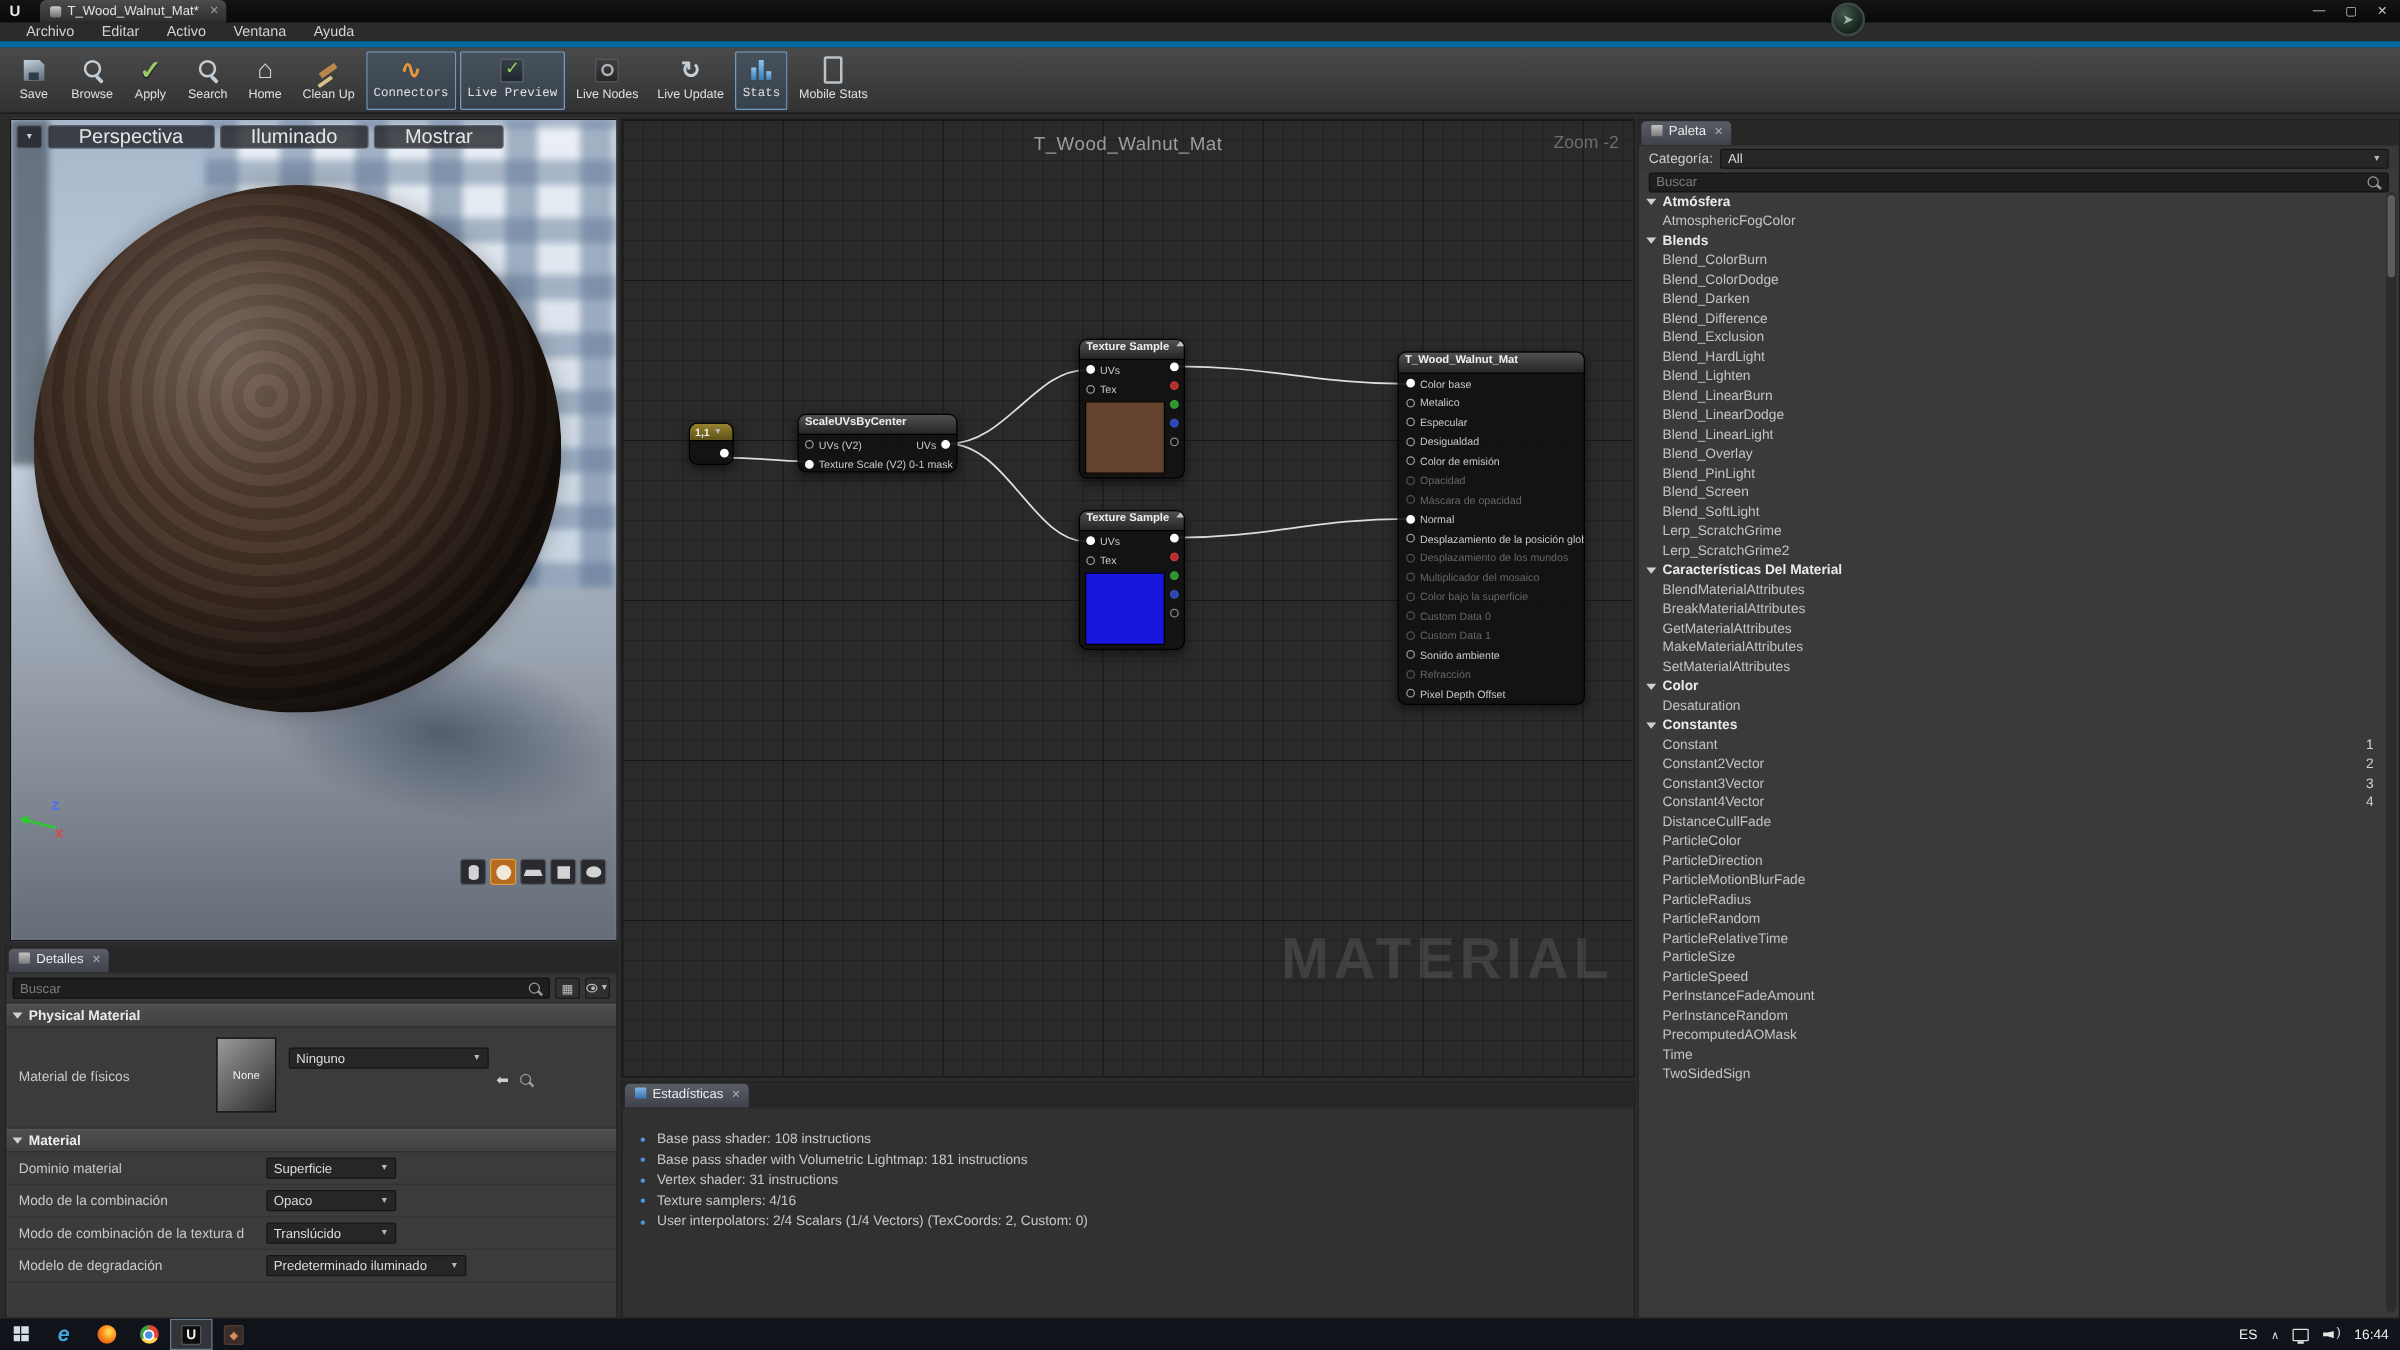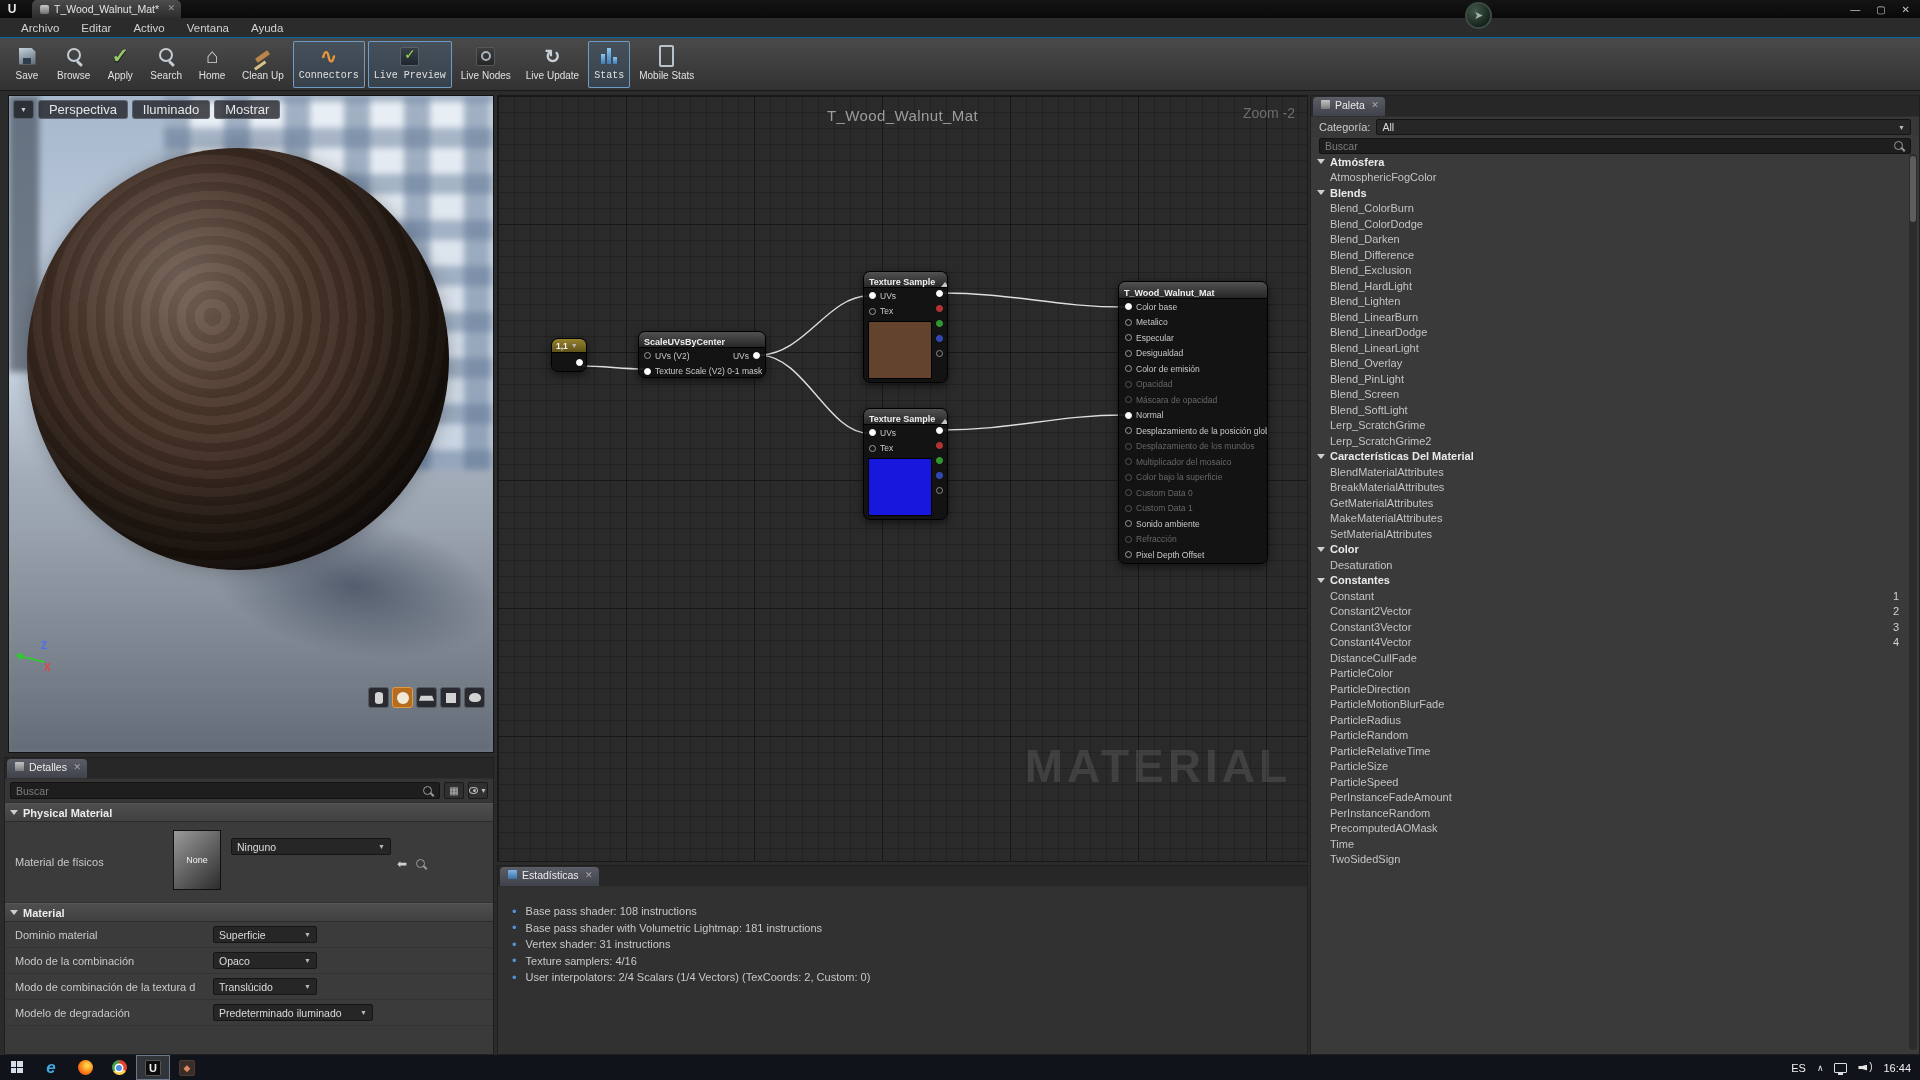--- a/index.html
+++ b/index.html
@@ -11,21 +11,21 @@
   .titlebar{position:absolute;left:0;top:0;width:100%;height:18px;background:linear-gradient(#141414,#090909);display:flex;align-items:center;z-index:6;}
   .ue-logo{width:24px;height:16px;display:flex;align-items:center;justify-content:center;color:#e8e8e8;font-weight:bold;font-size:12px;}
   .doc-tab{position:relative;margin-left:8px;height:18px;padding:0 22px 0 8px;display:flex;align-items:center;gap:5px;background:linear-gradient(#4c4c4c,#2d2d2d);border-radius:5px 5px 0 0;color:#e2e2e2;font-size:10.5px;}
   .asset-icon{width:9px;height:9px;background:linear-gradient(#c9c9c9,#6f6f6f);border-radius:2px;flex:none;}
   .tab-close{position:absolute;right:6px;top:4px;color:#9a9a9a;font-size:9px;line-height:9px;}
   .feedback-btn{position:absolute;right:428px;top:2px;width:27px;height:27px;border-radius:50%;background:radial-gradient(circle at 35% 30%,#45584a,#12211a 75%);border:2px solid #3c4a44;z-index:8;display:flex;align-items:center;justify-content:center;color:#9fb9a8;font-size:11px;}
   .winbtns{margin-left:auto;display:flex;gap:16px;padding-right:10px;color:#c2c2c2;font-size:10px;}
   .winbtns span{cursor:default;}
 
   
-  .menubar{position:absolute;left:0;top:18px;width:100%;height:20px;background:#2b2b2b;border-bottom:1px solid #0369a1;display:flex;align-items:center;padding-left:10px;z-index:5;}
+  .menubar{position:absolute;left:0;top:18px;width:100%;height:20px;background:#2b2b2b;border-bottom:5px solid #0369a1;display:flex;align-items:center;padding-left:10px;z-index:5;}
   .menu-item{padding:0 11px;color:#d2d2d2;font-size:11.5px;height:100%;display:flex;align-items:center;}
 
   
   .toolbar{position:absolute;left:0;top:38px;width:100%;height:53px;background:linear-gradient(#4a4a4a,#323232);border-bottom:1px solid #191919;display:flex;align-items:flex-start;padding:3px 0 0 6px;gap:3px;z-index:5;}
   .tbtn{min-width:42px;height:47px;display:flex;flex-direction:column;align-items:center;padding:2px 6px 0;border-radius:2px;}
   .tb-active-orange,.tb-active-green,.tb-active-blue{background:rgba(70,105,140,0.28);box-shadow:inset 0 0 0 1px #6e9cc4;font-family:Liberation Mono, monospace;}
   .ticon{width:26px;height:26px;display:flex;align-items:center;justify-content:center;position:relative;}
   .tlabel{font-size:10px;color:#e0e0e0;margin-top:1px;white-space:nowrap;}
   .icon-save::before{content:"";width:17px;height:17px;background:linear-gradient(160deg,#c7d2db 0%,#8795a1 55%,#5d6974 100%);clip-path:polygon(0 0,75% 0,100% 25%,100% 100%,0 100%);}
   .icon-save::after{content:"";position:absolute;bottom:5px;left:9px;width:8px;height:6px;background:#2f3d4a;}
@@ -50,21 +50,21 @@
   .vp-building{position:absolute;left:32%;top:0;width:68%;height:57%;filter:blur(3px);opacity:.95;background:repeating-linear-gradient(90deg,rgba(86,110,142,0.50) 0 26px,rgba(232,240,248,0) 26px 60px),repeating-linear-gradient(0deg,rgba(86,110,142,0.45) 0 20px,rgba(232,240,248,0) 20px 46px),linear-gradient(#eef3f8,#c8d4e2);}
   .vp-ground{position:absolute;left:0;bottom:0;width:100%;height:33%;background:linear-gradient(#97a0ab,#646c77);filter:blur(2px);}
   .vp-shadow{position:absolute;left:200px;top:420px;width:290px;height:140px;background:radial-gradient(ellipse at center,rgba(38,48,68,0.55),rgba(38,48,68,0) 70%);transform:rotate(10deg);}
   .sphere{position:absolute;left:18px;top:52px;width:422px;height:422px;border-radius:50%;
     background:
       radial-gradient(circle at 36% 30%,rgba(255,255,255,0.16),rgba(255,255,255,0) 32%),
       repeating-radial-gradient(circle at 44% 40%,rgba(0,0,0,0.10) 0 9px,rgba(255,255,255,0.03) 9px 18px),
       radial-gradient(circle at 40% 38%,#5f483a 0%,#483429 38%,#2f2219 66%,#181110 100%);
     box-shadow:inset -34px -46px 90px rgba(0,0,0,0.6),0 0 18px rgba(0,0,0,0.25);}
   .vp-toolbar{position:absolute;left:4px;top:4px;display:flex;gap:4px;}
-  .vbtn{height:19px;padding:0 10px;background:rgba(28,30,34,0.78);border:1px solid rgba(100,106,116,0.85);border-radius:3px;color:#e6e6e6;font-size:13px;display:flex;align-items:center;}
+  .vbtn{height:19px;padding:0 24px;background:rgba(28,30,34,0.78);border:1px solid rgba(100,106,116,0.85);border-radius:3px;color:#e6e6e6;font-size:16px;display:flex;align-items:center;}
   .vbtn-dd{padding:0 6px;font-size:7px;color:#cfcfcf;}
   .gizmo{position:absolute;left:10px;bottom:66px;width:64px;height:46px;font-size:10px;font-weight:bold;}
   .gz-z{position:absolute;left:22px;top:0;color:#4a6cff;}
   .gz-x{position:absolute;left:25px;top:22px;color:#e04545;}
   .gz-arrow{position:absolute;left:0;top:18px;width:26px;height:2px;background:#2ecb2e;transform:rotate(14deg);}
   .gz-arrow::before{content:"";position:absolute;left:-4px;top:-3px;border-right:7px solid #2ecb2e;border-top:4px solid transparent;border-bottom:4px solid transparent;}
   .mesh-btns{position:absolute;right:8px;bottom:44px;display:flex;gap:3px;}
   .mbtn{width:21px;height:21px;background:rgba(26,26,30,0.82);border:1px solid #55585e;border-radius:3px;display:flex;align-items:center;justify-content:center;}
   .mbtn.active{background:#b56c1f;border-color:#e09a3f;}
   .shape-cylinder{width:8px;height:12px;background:#d3d3d3;border-radius:4px/2.5px;}
@@ -111,21 +111,21 @@
       linear-gradient(rgba(0,0,0,0.30) 1px,transparent 1px),
       linear-gradient(90deg,rgba(0,0,0,0.30) 1px,transparent 1px),
       linear-gradient(rgba(0,0,0,0.18) 1px,transparent 1px),
       linear-gradient(90deg,rgba(0,0,0,0.18) 1px,transparent 1px);
     background-size:128px 128px,128px 128px,16px 16px,16px 16px;}
   .graph-title{position:absolute;top:11px;width:100%;text-align:center;color:#9d9d9d;font-size:15px;letter-spacing:0.4px;}
   .zoom-label{position:absolute;top:9px;right:12px;color:#6e6e6e;font-size:14px;}
   .watermark{position:absolute;right:16px;bottom:68px;font-size:46px;font-weight:bold;color:rgba(255,255,255,0.11);letter-spacing:4px;}
   .wires{position:absolute;inset:0;pointer-events:none;}
   .gnode{position:absolute;background:rgba(17,17,17,0.90);border:1px solid #000;border-radius:7px;box-shadow:0 3px 9px rgba(0,0,0,0.55);color:#c9c9c9;}
-  .gnode-header{height:16px;background:linear-gradient(#515151,#262626);border-bottom:1px solid #000;border-radius:6px 6px 0 0;display:flex;align-items:flex-end;padding:0 5px;font-size:9px;font-weight:bold;color:#efefef;gap:6px;white-space:nowrap;overflow:hidden;}
+  .gnode-header{height:16px;background:linear-gradient(#515151,#262626);border-bottom:1px solid #000;border-radius:6px 6px 0 0;display:flex;align-items:flex-start;padding:0 5px;font-size:9px;font-weight:bold;color:#efefef;gap:6px;white-space:nowrap;overflow:hidden;}
   .collapse{margin-left:auto;width:0;height:0;border-left:4px solid transparent;border-right:4px solid transparent;border-bottom:5px solid #c4c4c4;flex:none;}
   .nrow{display:flex;align-items:center;height:15.5px;padding:0 5px;font-size:8.5px;gap:4px;white-space:nowrap;}
   .pin{width:7px;height:7px;border:1px solid #cfcfcf;border-radius:50%;flex:none;}
   .pin.filled{background:#fff;border-color:#fff;}
   .pin.hollow{border-color:#9a9a9a;}
   .pin.dim{border-color:#585858;}
   .pin-red{border-color:#c23a3a;background:#b52f2f;}
   .pin-green{border-color:#3aa33a;background:#2f962f;}
   .pin-blue{border-color:#3a52c2;background:#2f45b5;}
   .pin-gray{border-color:#8a8a8a;}

